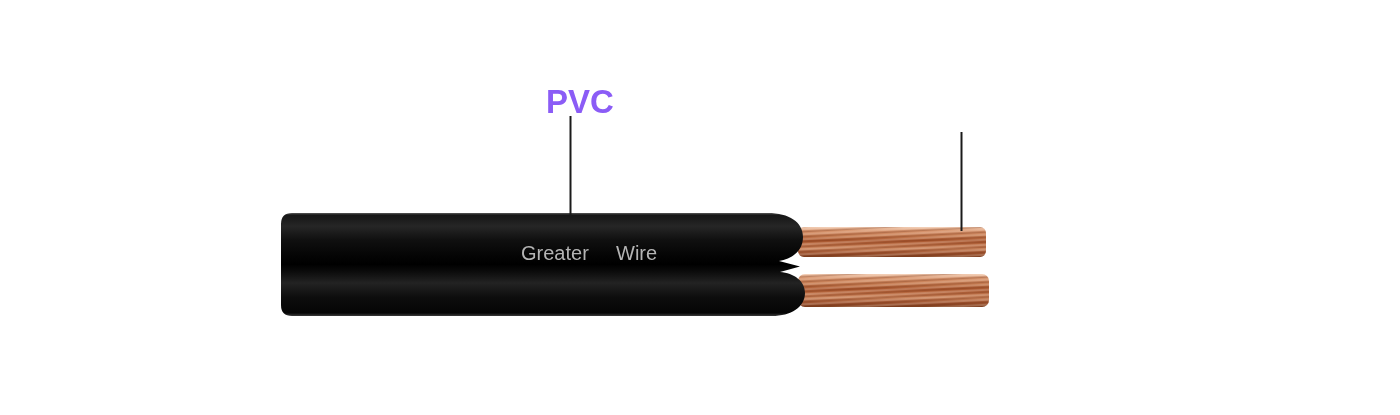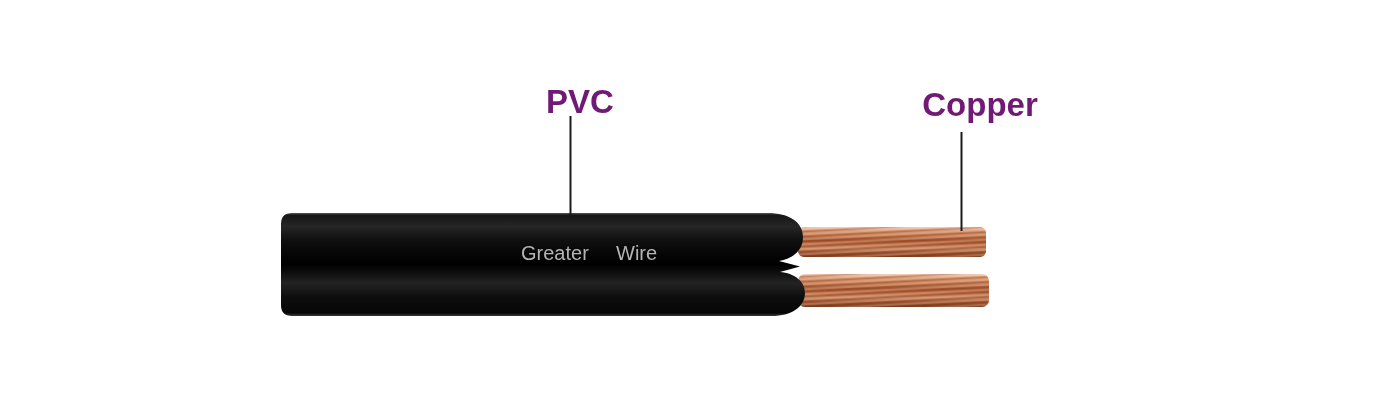--- a/index.html
+++ b/index.html
@@ -14,40 +14,39 @@
     height: 415px;
     background: #ffffff;
     overflow: hidden;
   }
   .anno-label {
     position: absolute;
     transform: translateX(-50%);
     font-weight: 700;
     font-size: 33px;
     letter-spacing: 0px;
-    color: #701a75;
+    color: #8b5cf6;
     white-space: nowrap;
     line-height: 1;
   }
   .anno-label.pvc    { left: 580px; top: 85px; }
   .anno-label.copper { left: 980px; top: 88px; }
   svg.cable-art {
     position: absolute;
     left: 0;
     top: 0;
   }
 </style>
 </head>
 <body>
 
 <div class="stage">
 
   <div class="anno-label pvc">PVC</div>
 
-  <div class="anno-label copper">Copper</div>
 
   <svg class="cable-art" width="1400" height="415" viewBox="0 0 1400 415">
     <defs>
       <linearGradient id="jacketGrad" x1="0" y1="213" x2="0" y2="316" gradientUnits="userSpaceOnUse">
         <stop offset="0" stop-color="#5a5a5a"></stop>
         <stop offset="0.02" stop-color="#161616"></stop>
         <stop offset="0.13" stop-color="#262626"></stop>
         <stop offset="0.26" stop-color="#101010"></stop>
         <stop offset="0.42" stop-color="#040404"></stop>
         <stop offset="0.50" stop-color="#000000"></stop>

